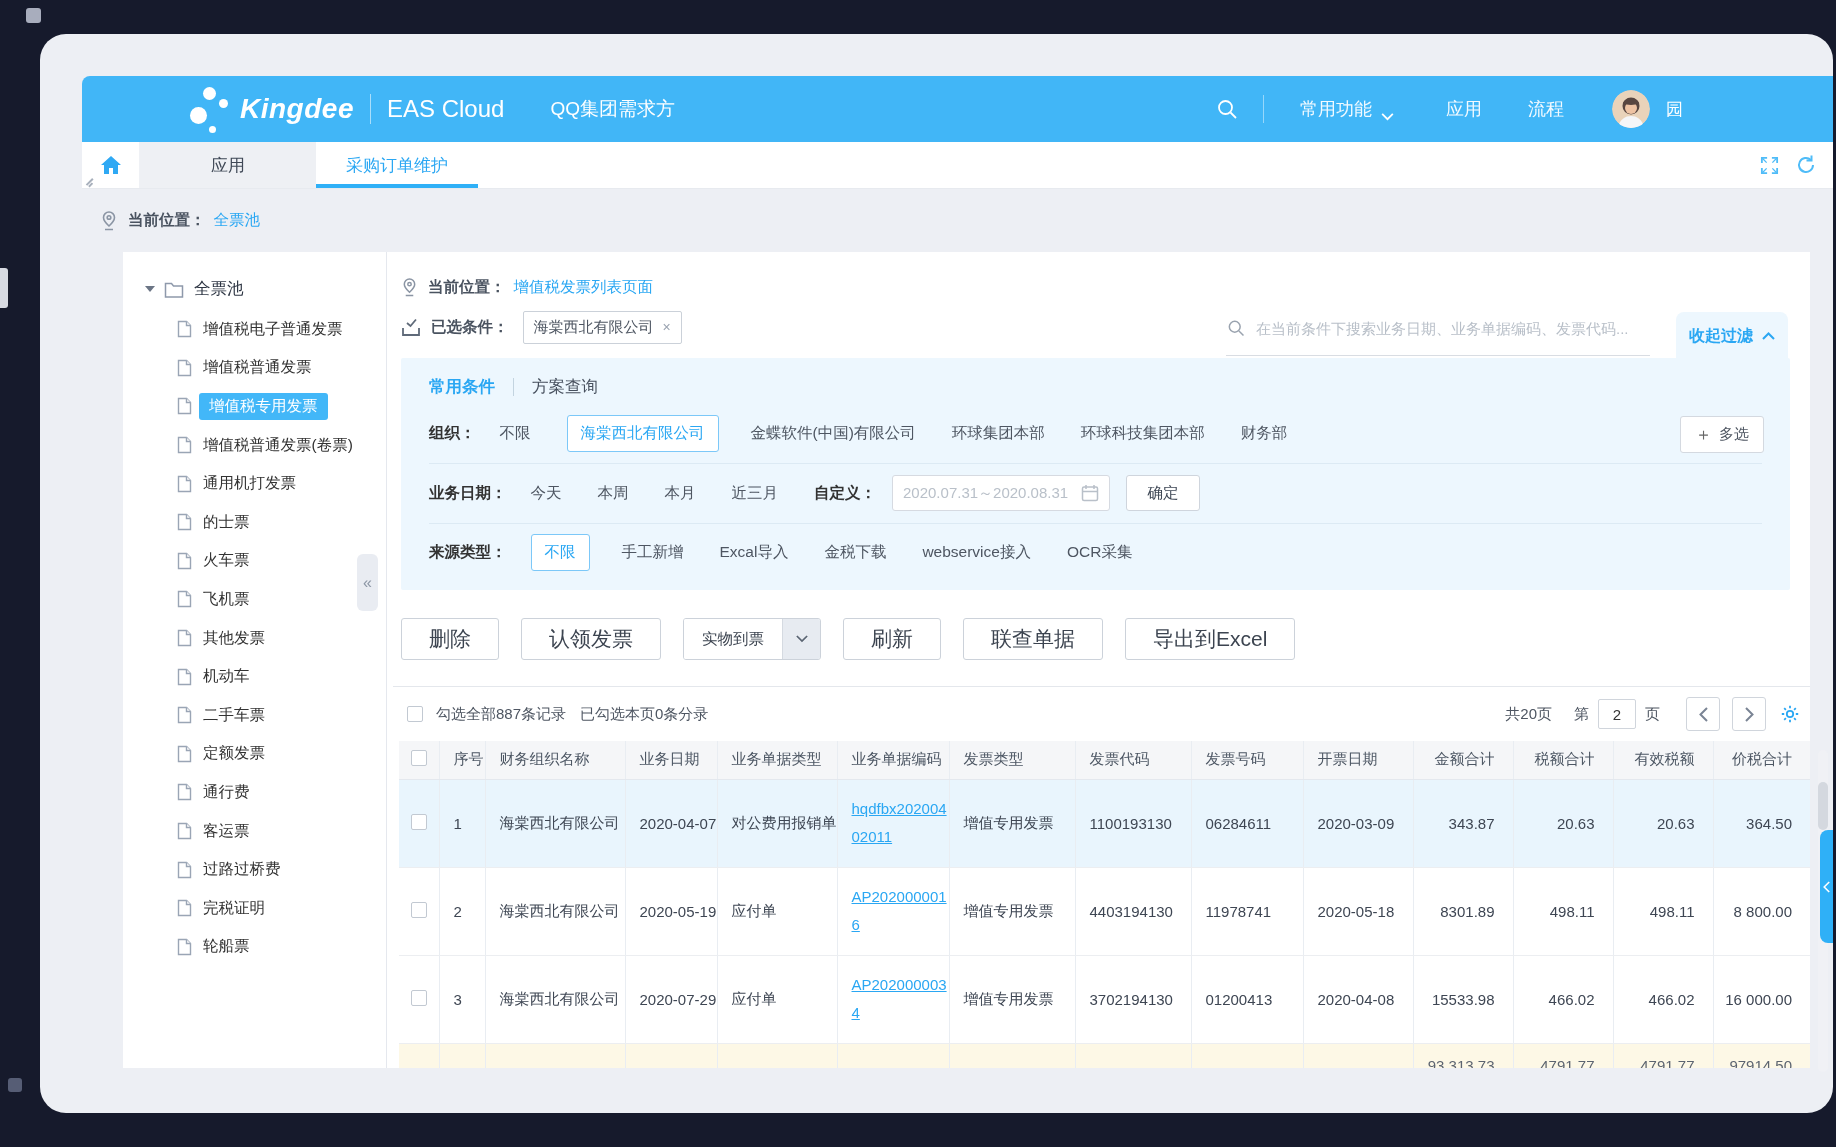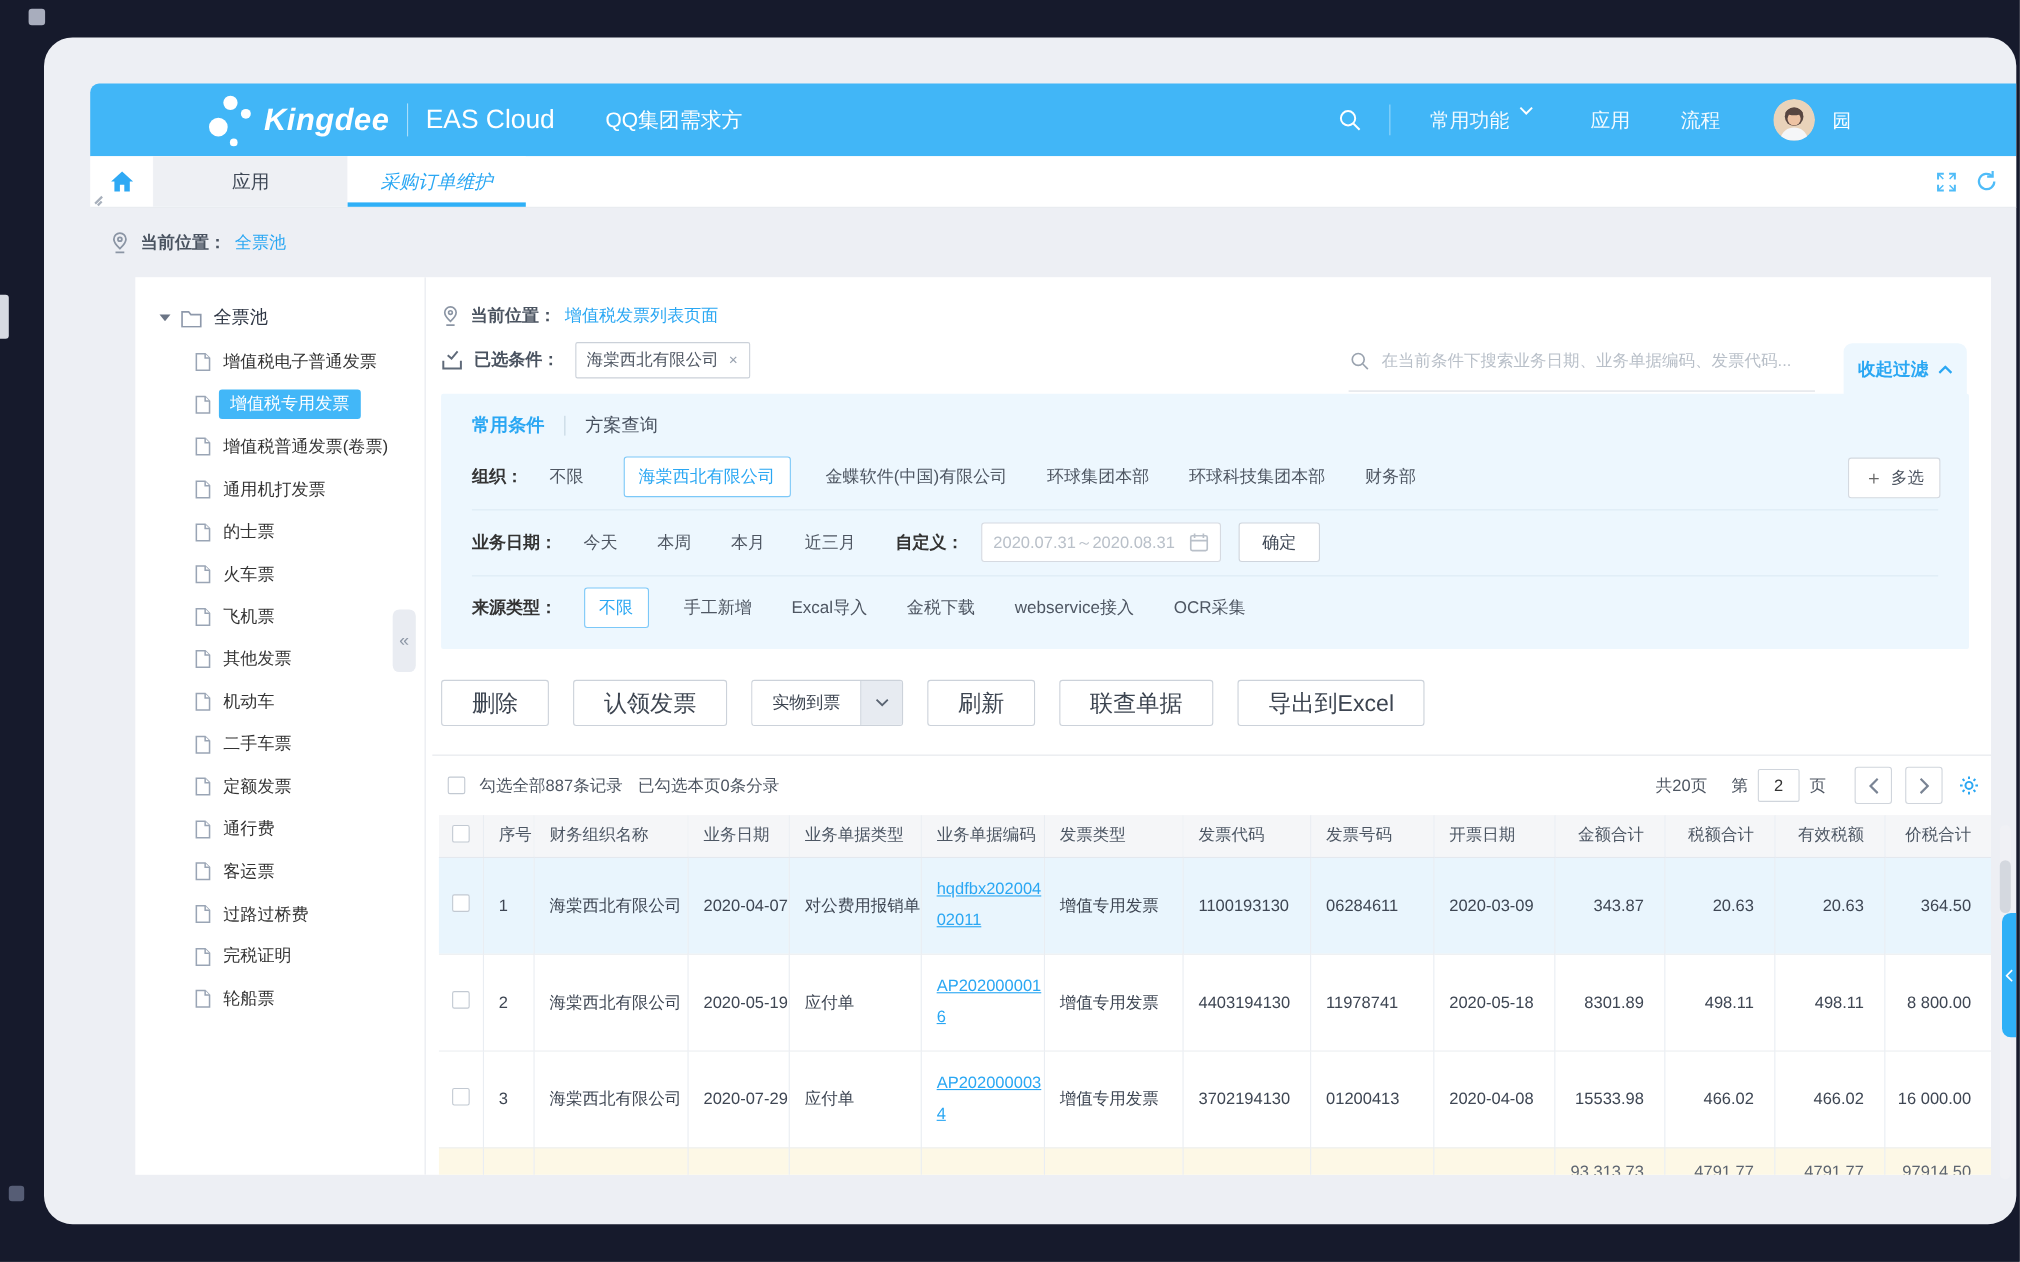--- a/index.html
+++ b/index.html
@@ -19,36 +19,36 @@
   .logo-dots .d2{left:15px;top:1px;width:13px;height:13px;}
   .logo-dots .d3{left:31px;top:13px;width:9px;height:9px;}
   .logo-dots .d4{left:21px;top:40px;width:7px;height:7px;}
   .brand{font-size:28px;font-weight:bold;font-style:italic;margin-left:8px;letter-spacing:.5px;}
   .brand-div{width:1px;height:30px;background:rgba(255,255,255,.55);margin:0 16px;}
   .product{font-size:24px;font-weight:400;}
   .workspace{font-size:19px;margin-left:46px;}
   .hdr-right{position:absolute;right:0;top:0;height:100%;display:flex;align-items:center;}
   .hdr-search{margin-right:24px;display:flex;align-items:center;cursor:pointer;}
   .hdr-div{width:1px;height:28px;background:rgba(255,255,255,.45);margin-right:36px;}
-  .hdr-item{font-size:18px;color:#f2faff;display:flex;align-items:flex-start;gap:9px;cursor:pointer;}
+  .hdr-item{font-size:18px;color:#f2faff;display:flex;align-items:flex-end;gap:9px;cursor:pointer;}
   .m-quick{margin-right:52px;}
   .m-app{margin-right:46px;}
   .m-flow{margin-right:48px;}
   .avatar{width:38px;height:38px;border-radius:50%;overflow:hidden;flex-shrink:0;cursor:pointer;}
   .user-label{font-size:17px;margin-left:16px;margin-right:150px;}
 
   
   .tab-row{position:absolute;left:42px;top:108px;right:0;height:47px;background:#fff;display:flex;border-bottom:1px solid #e7eaef;}
   .tab-home{width:58px;display:flex;align-items:center;justify-content:center;position:relative;border-right:1px solid #eff1f5;cursor:pointer;}
   .tab-home .grip1,.tab-home .grip2{position:absolute;background:#a8b0bc;height:1.5px;transform:rotate(-45deg);}
   .tab-home .grip1{left:3px;bottom:6px;width:9px;}
   .tab-home .grip2{left:6px;bottom:3px;width:5px;}
   .tab{display:flex;align-items:center;justify-content:center;font-size:17px;cursor:pointer;}
   .tab-app{width:176px;background:#eef0f4;color:#3f4856;}
-  .tab-current{width:162px;background:#fff;color:#2aa7f3;position:relative;font-style:italic;}
+  .tab-current{width:162px;background:#fff;color:#2aa7f3;position:relative;}
   .tab-current::after{content:"";position:absolute;left:0;right:0;bottom:0;height:4px;background:#2fb0f7;}
   .tabrow-icons{position:absolute;right:16px;top:0;height:100%;display:flex;align-items:center;gap:15px;}
   .tabrow-icons span{cursor:pointer;display:flex;}
 
   
   .crumb-row{position:absolute;left:42px;top:155px;right:0;height:63px;display:flex;align-items:center;padding-left:18px;}
   .crumb-label{font-size:15.5px;color:#4a5360;font-weight:bold;margin-left:10px;}
   .crumb-value{font-size:15.5px;color:#2aa7f3;margin-left:8px;cursor:pointer;}
 
   
@@ -231,20 +231,27 @@
             <path d="M1.5 2.5h6l2 2.5h9v11h-17z"></path>
           </svg>
         <span class="tree-label">全票池</span>
       </div>
       <div class="tree-item">
           <svg width="15" height="18" viewBox="0 0 15 18" fill="#fff" stroke="#9aa5b5" stroke-width="1.4">
             <path d="M1.5 1.5h8l4 4v11h-12z"></path>
             <path d="M9.5 1.5v4h4"></path>
           </svg>
           <span class="tree-label">增值税电子普通发票</span>
+        </div>
+      <div class="tree-item">
+          <svg width="15" height="18" viewBox="0 0 15 18" fill="#fff" stroke="#9aa5b5" stroke-width="1.4">
+            <path d="M1.5 1.5h8l4 4v11h-12z"></path>
+            <path d="M9.5 1.5v4h4"></path>
+          </svg>
+          <span class="tree-label">增值税普通发票</span>
         </div>
       <div class="tree-item sel">
           <svg width="15" height="18" viewBox="0 0 15 18" fill="#fff" stroke="#9aa5b5" stroke-width="1.4">
             <path d="M1.5 1.5h8l4 4v11h-12z"></path>
             <path d="M9.5 1.5v4h4"></path>
           </svg>
           <span class="tree-label">增值税专用发票</span>
         </div>
       <div class="tree-item">
           <svg width="15" height="18" viewBox="0 0 15 18" fill="#fff" stroke="#9aa5b5" stroke-width="1.4">

